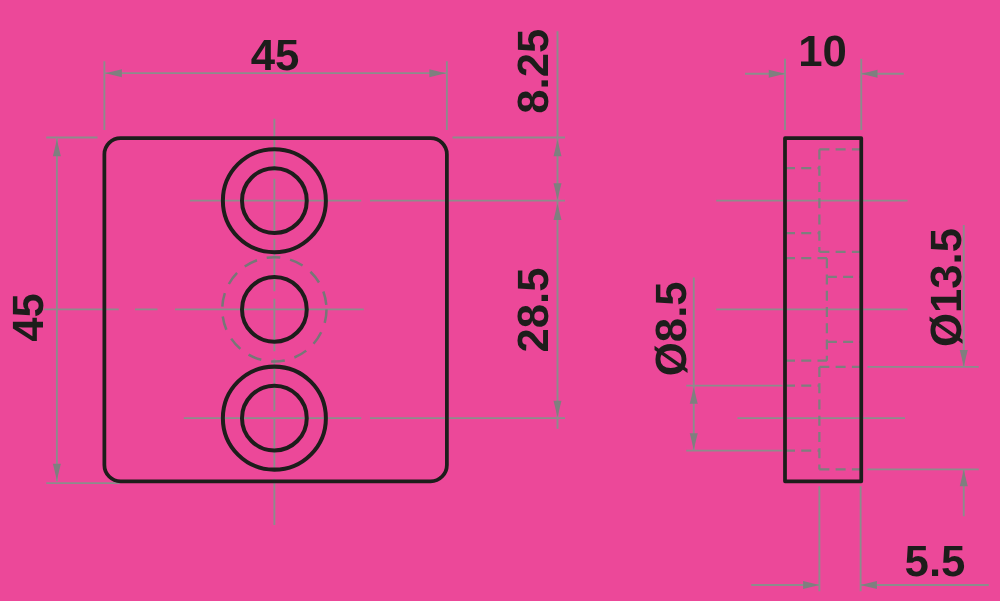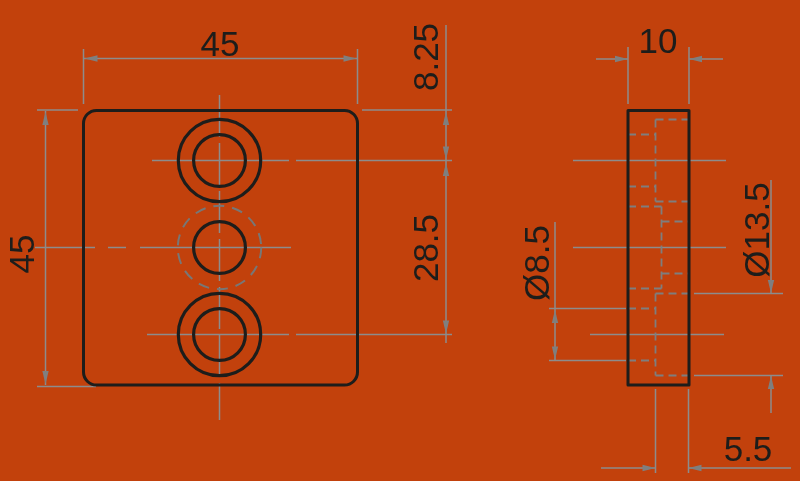--- a/index.html
+++ b/index.html
@@ -1,17 +1,17 @@
 <!DOCTYPE html>
 <html><head>
 <meta charset="utf-8">
 <style>
   html,body{margin:0;padding:0;background:#ffffff;}
-  .canvas{position:relative;width:800px;height:481px;background:#c2410c;overflow:hidden;
-          font-family:"Liberation Sans", sans-serif;}
+  .canvas{position:relative;width:800px;height:481px;background:#ec4899;overflow:hidden;
+          font-family:"Liberation Sans", sans-serif;font-weight:bold;}
   svg{display:block}
   .outline{stroke:#1d1d1b;stroke-width:3;fill:none;stroke-linejoin:round;stroke-linecap:butt}
   .circ{stroke:#1d1d1b;stroke-width:3.2;fill:none}
   .dashc{stroke:#777777;stroke-width:2;fill:none;stroke-dasharray:11 8}
   .cl{stroke:#8c8c8c;stroke-width:1.5;fill:none}
   .cld{stroke:#8c8c8c;stroke-width:1.5;fill:none;stroke-dasharray:42 6}
   .hid{stroke:#7e7e7e;stroke-width:1.8;fill:none;stroke-dasharray:8 5}
   .arr{fill:#7f7f7f;stroke:none}
   .lbl{font-family:"Liberation Sans", sans-serif;font-size:35px;fill:#1d1d1b}
 </style>

